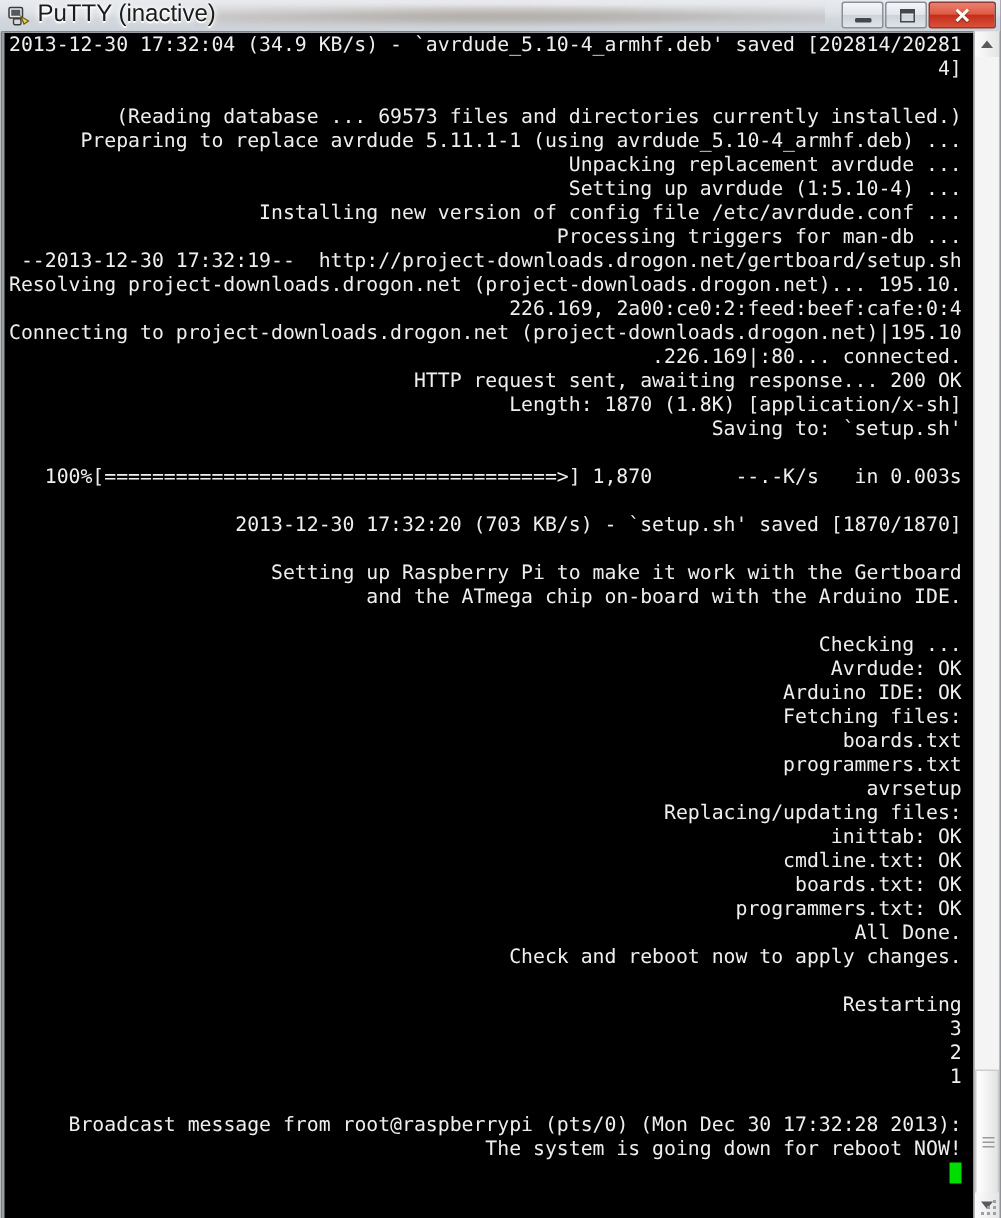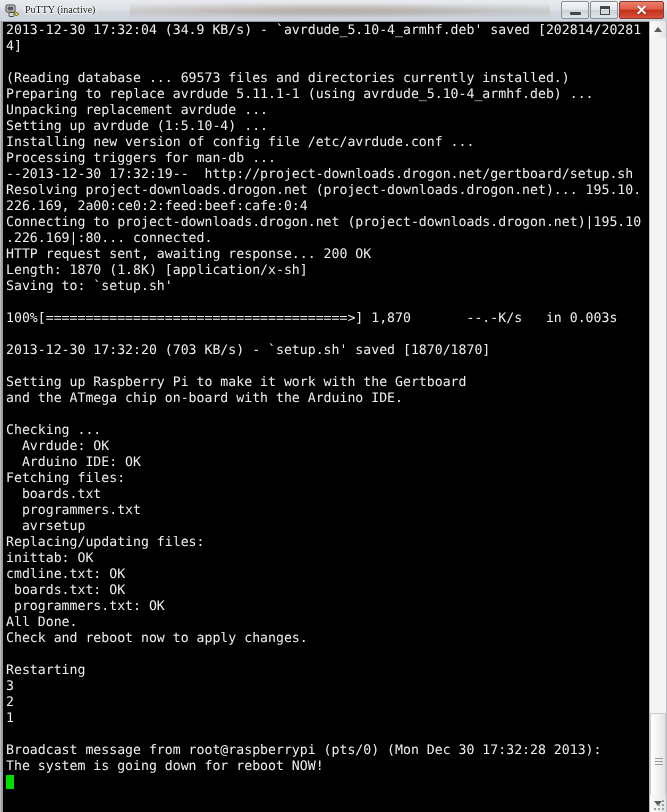--- a/index.html
+++ b/index.html
@@ -45,22 +45,22 @@
     pointer-events: none;
   }
   .title-icon {
     position: absolute;
     left: 5px; top: 3px;
     width: 16px; height: 16px;
   }
   .title-text {
     position: absolute;
     left: 25px; top: 1px;
-    font-family: Liberation Serif, serif;
-    font-size: 10px;
+    font-family: Liberation Sans, sans-serif;
+    font-size: 16px;
     line-height: 17px;
     color: #1b1b1b;
     text-shadow: 0 0 3px #ffffff, 0 0 5px #ffffff, 0 1px 0 #ffffff;
     white-space: nowrap;
   }
 
   .winbtns {
     position: absolute;
     right: 3px; top: 1px;
     height: 18px;
@@ -141,20 +141,21 @@
     left: 0px; top: 0px;
     margin: 0;
     padding: 0;
     font-family: "DejaVu Sans Mono", monospace;
     font-size: 13.2px;
     line-height: 16px;
     letter-spacing: 0px;
     color: #eeeeee;
     white-space: pre;
     text-rendering: geometricPrecision;
+    text-align: right;
   }
   .cursor {
     display: inline-block;
     width: 8px;
     height: 14px;
     background: #00dd00;
     vertical-align: -2px;
   }
 
   

